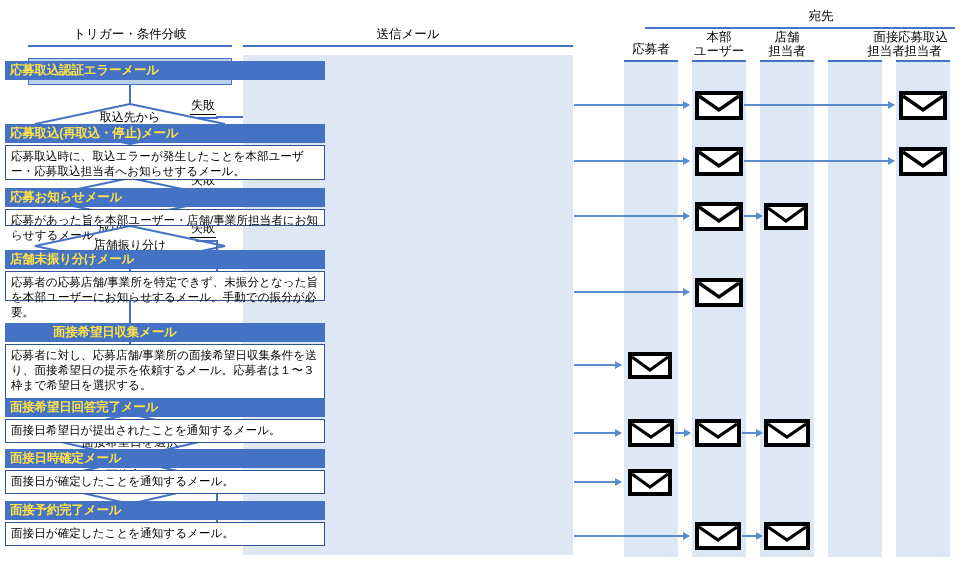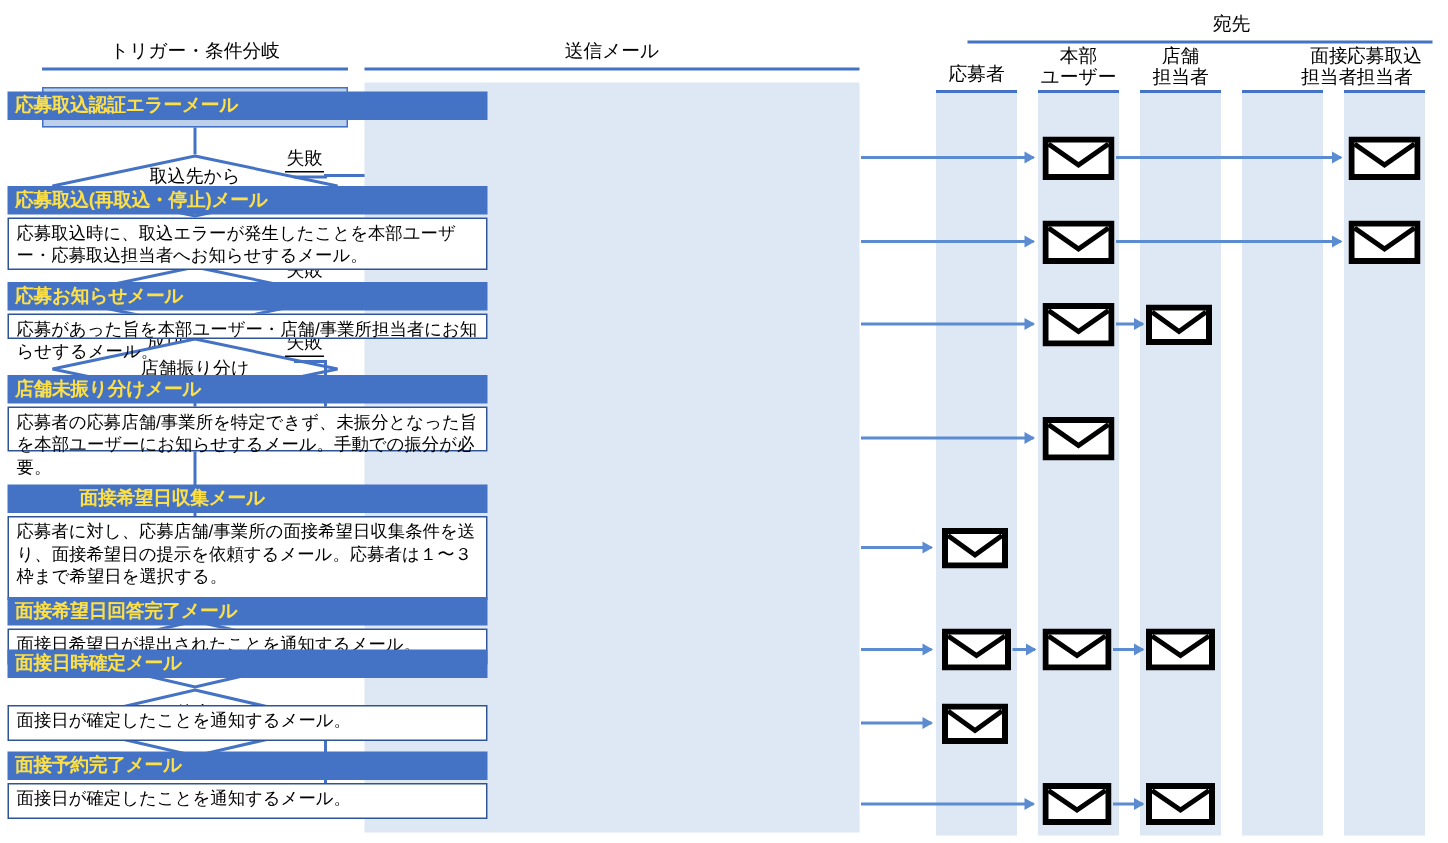--- a/index.html
+++ b/index.html
@@ -226,21 +226,21 @@
 
   <div class="mail-hdr" style="top:250px;">店舗未振り分けメール</div>
   <div class="mail-body" style="top:271px;height:30px;">応募者の応募店舗/事業所を特定できず、未振分となった旨を本部ユーザーにお知らせするメール。手動での振分が必要。</div>
 
   <div class="mail-hdr" style="top:323px;padding-left:48px;">面接希望日収集メール</div>
   <div class="mail-body" style="top:344px;height:56px;">応募者に対し、応募店舗/事業所の面接希望日収集条件を送り、面接希望日の提示を依頼するメール。応募者は１〜３枠まで希望日を選択する。</div>
 
   <div class="mail-hdr" style="top:398px;">面接希望日回答完了メール</div>
   <div class="mail-body" style="top:419px;height:24px;">面接日希望日が提出されたことを通知するメール。</div>
 
-  <div class="mail-hdr" style="top:433px;">面接日時確定メール</div>
+  <div class="mail-hdr" style="top:449px;">面接日時確定メール</div>
   <div class="mail-body" style="top:470px;height:24px;">面接日が確定したことを通知するメール。</div>
 
   <div class="mail-hdr" style="top:501px;">面接予約完了メール</div>
   <div class="mail-body" style="top:522px;height:24px;">面接日が確定したことを通知するメール。</div>
 
   <div class="lane" style="left:624px;width:54px;"></div>
   <div class="lane-head" style="left:619px;top:43px;width:64px;">
     <div>応募者</div>
   </div>
   <div class="lane-rule" style="left:624px;top:60px;width:54px;"></div>

